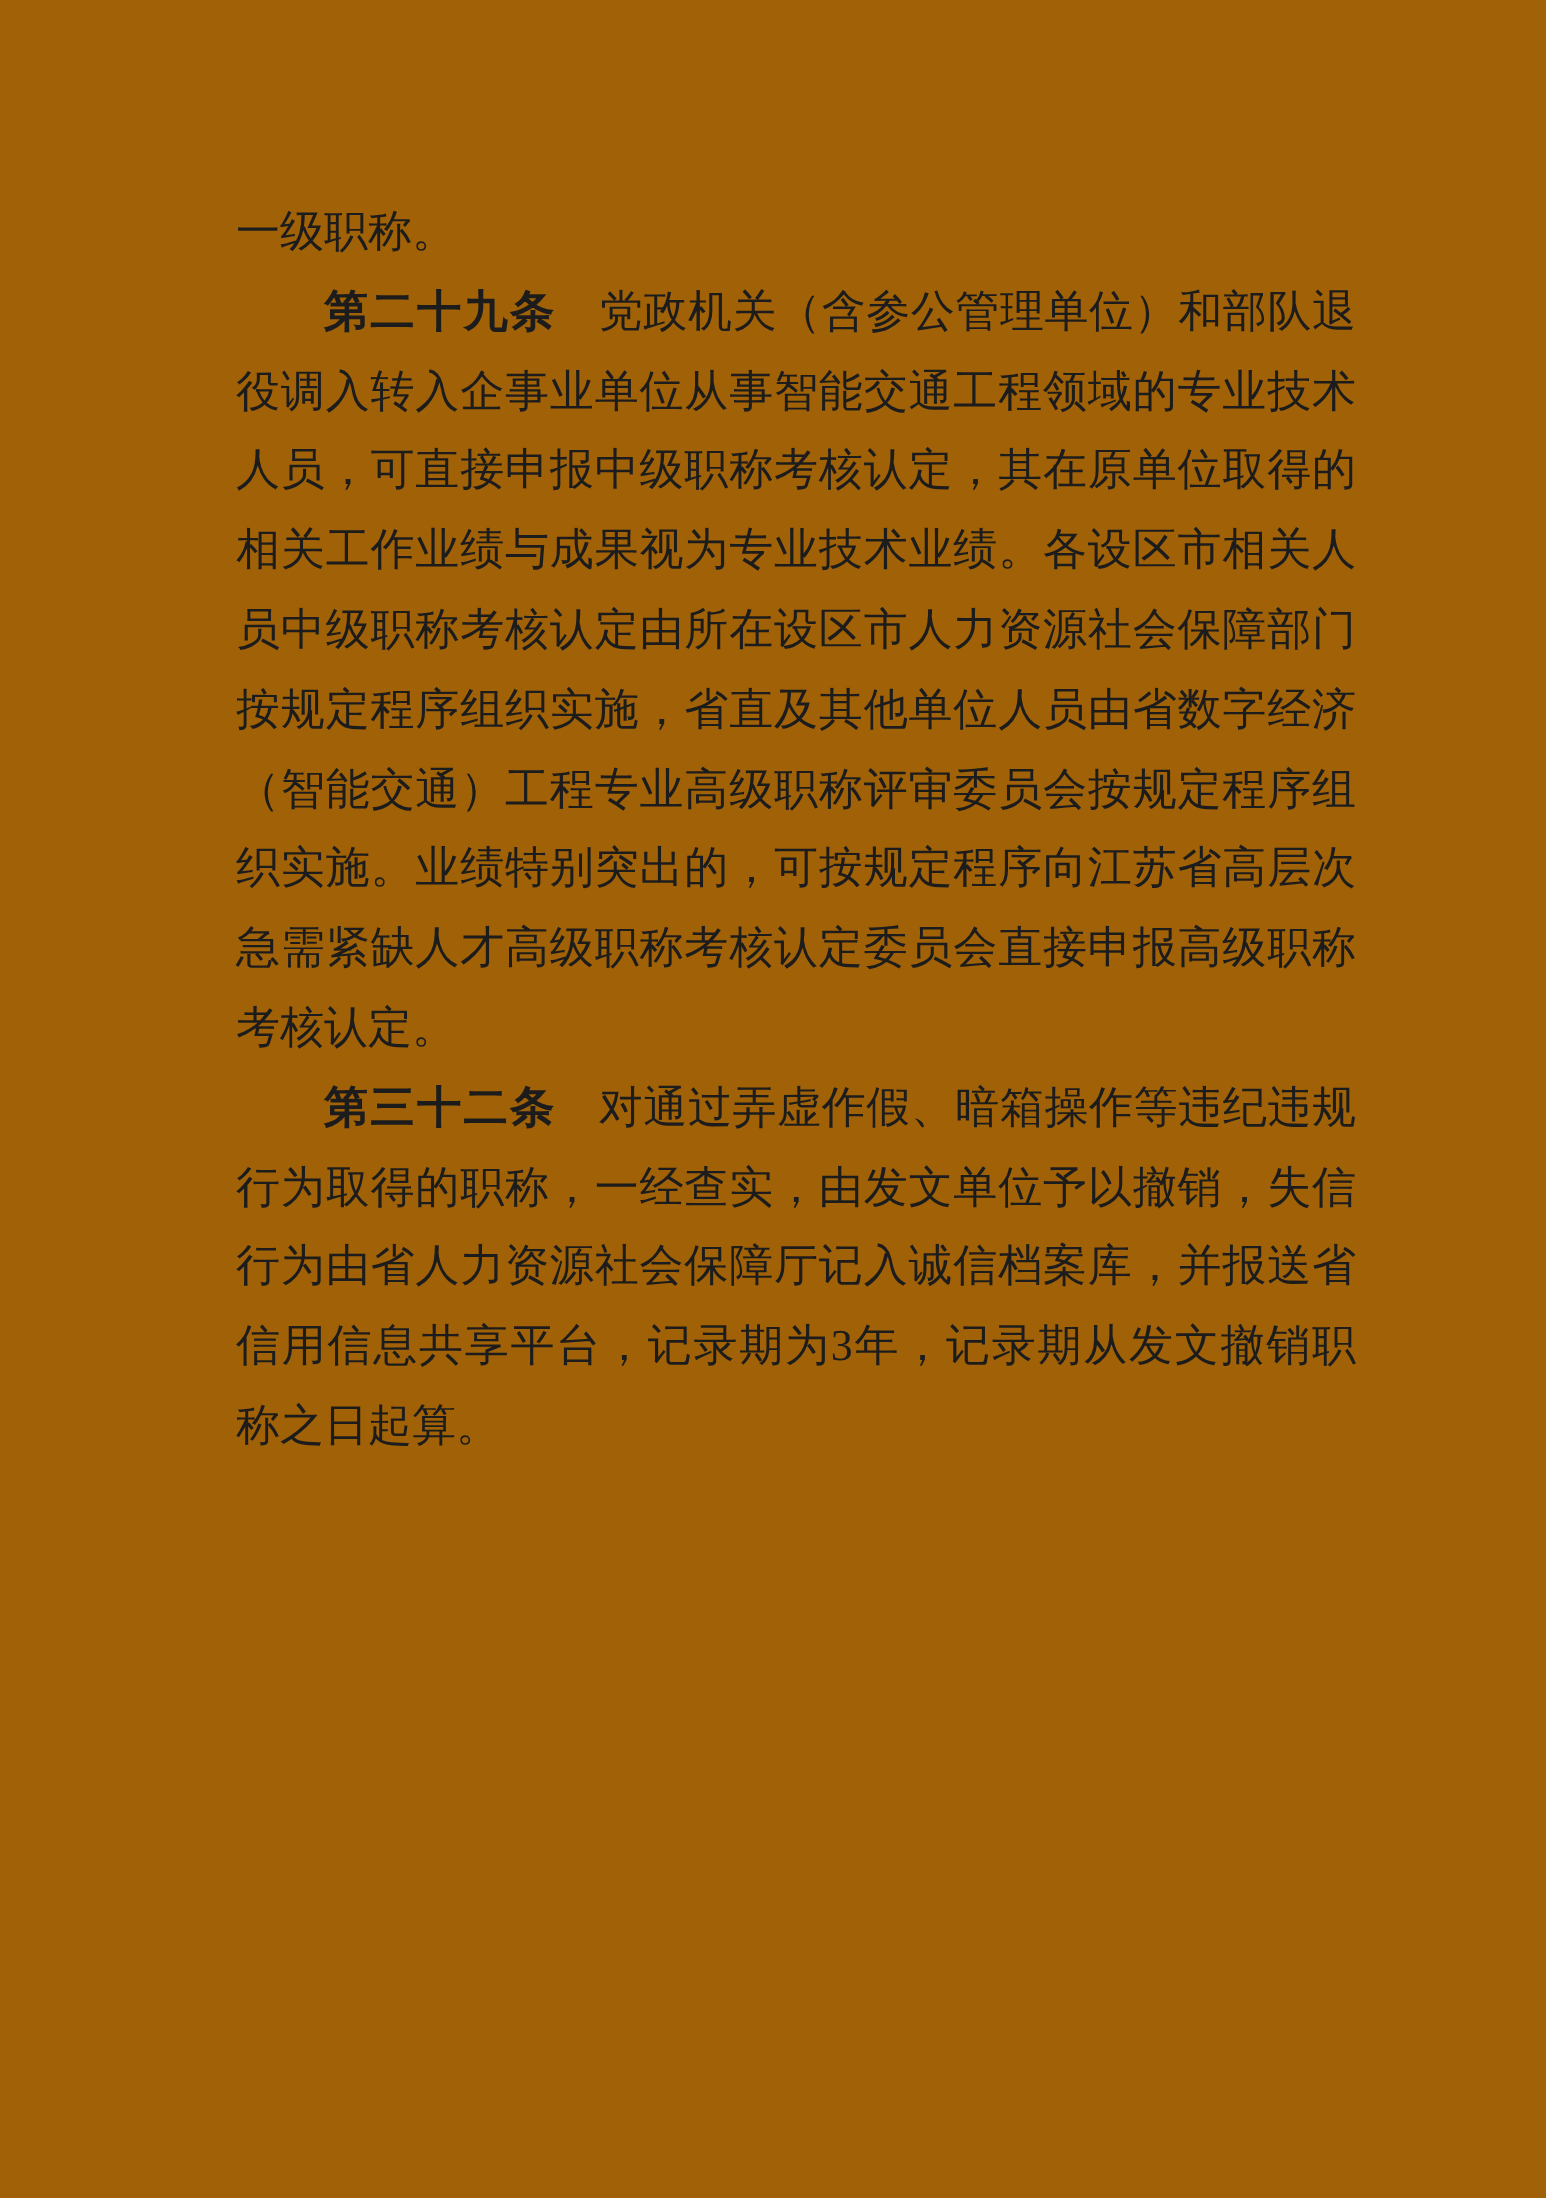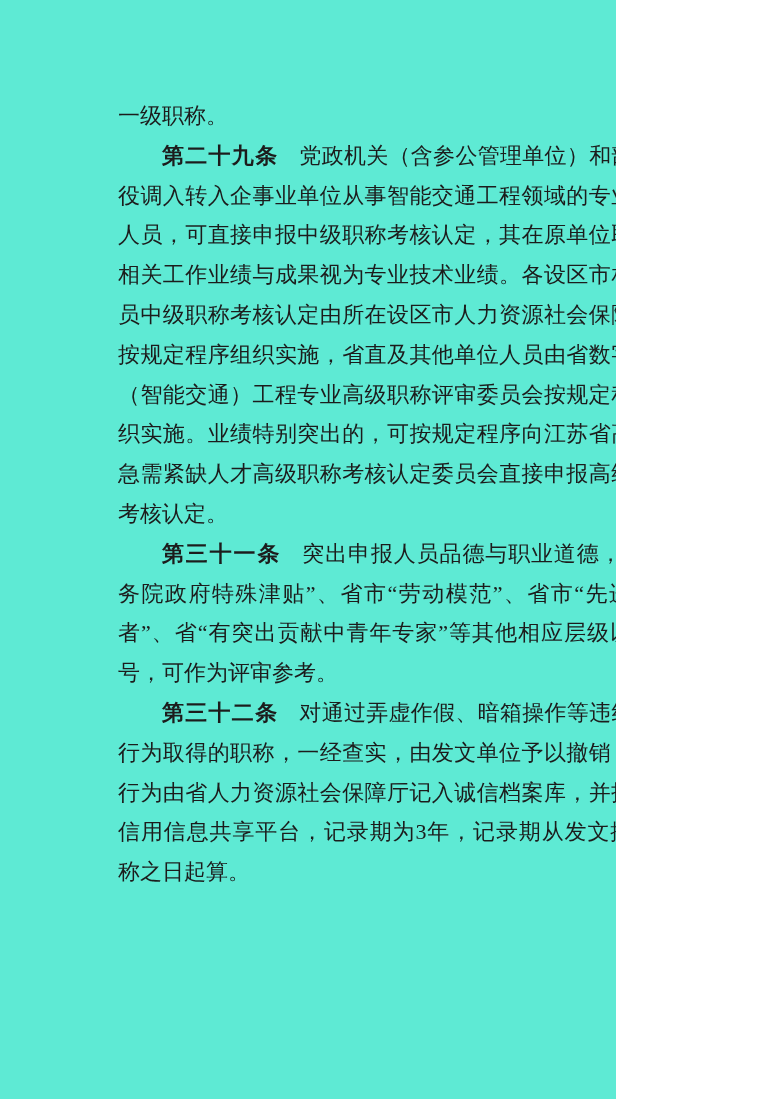--- a/index.html
+++ b/index.html
@@ -2,23 +2,23 @@
 <html><head>
 <meta charset="utf-8">
 <style>
   html, body {
     margin: 0;
     padding: 0;
     background: #ffffff;
   }
   .page {
     position: relative;
-    width: 616px;
+    width: 773px;
     height: 1099px;
-    background: #5eead4;
+    background: #a16207;
     overflow: hidden;
     font-family: "Liberation Serif", "DejaVu Serif", serif;
   }
   .text-block {
     position: absolute;
     left: 118px;
     top: 96px;
     width: 560px;
     color: #1c1c1c;
     font-size: 22px;
@@ -45,18 +45,17 @@
 <body>
 
 <div class="page">
   <div class="text-block">
 
     <p class="para no-indent"><span>一级职称。</span></p>
 
     <p class="para"><span class="art-num">第二十九条</span><span>党政机关（含参公管理单位）和部队退役调入转入企事业单位从事智能交通工程领域的专业技术人员，可直接申报中级职称考核认定，其在原单位取得的相关工作业绩与成果视为专业技术业绩。各设区市相关人员中级职称考核认定由所在设区市人力资源社会保障部门按规定程序组织实施，省直及其他单位人员由省数字经济（智能交通）工程专业高级职称评审委员会按规定程序组织实施。业绩特别突出的，可按规定程序向江苏省高层次急需紧缺人才高级职称考核认定委员会直接申报高级职称考核认定。</span></p>
 
 
-    <p class="para"><span class="art-num">第三十一条</span><span>突出申报人员品德与职业道德，对“国务院政府特殊津贴”、省市“劳动模范”、省市“先进工作者”、省“有突出贡献中青年专家”等其他相应层级以上称号，可作为评审参考。</span></p>
 
     <p class="para"><span class="art-num">第三十二条</span><span>对通过弄虚作假、暗箱操作等违纪违规行为取得的职称，一经查实，由发文单位予以撤销，失信行为由省人力资源社会保障厅记入诚信档案库，并报送省信用信息共享平台，记录期为3年，记录期从发文撤销职称之日起算。</span></p>
 
   </div>
 </div>
 
 </body></html>

